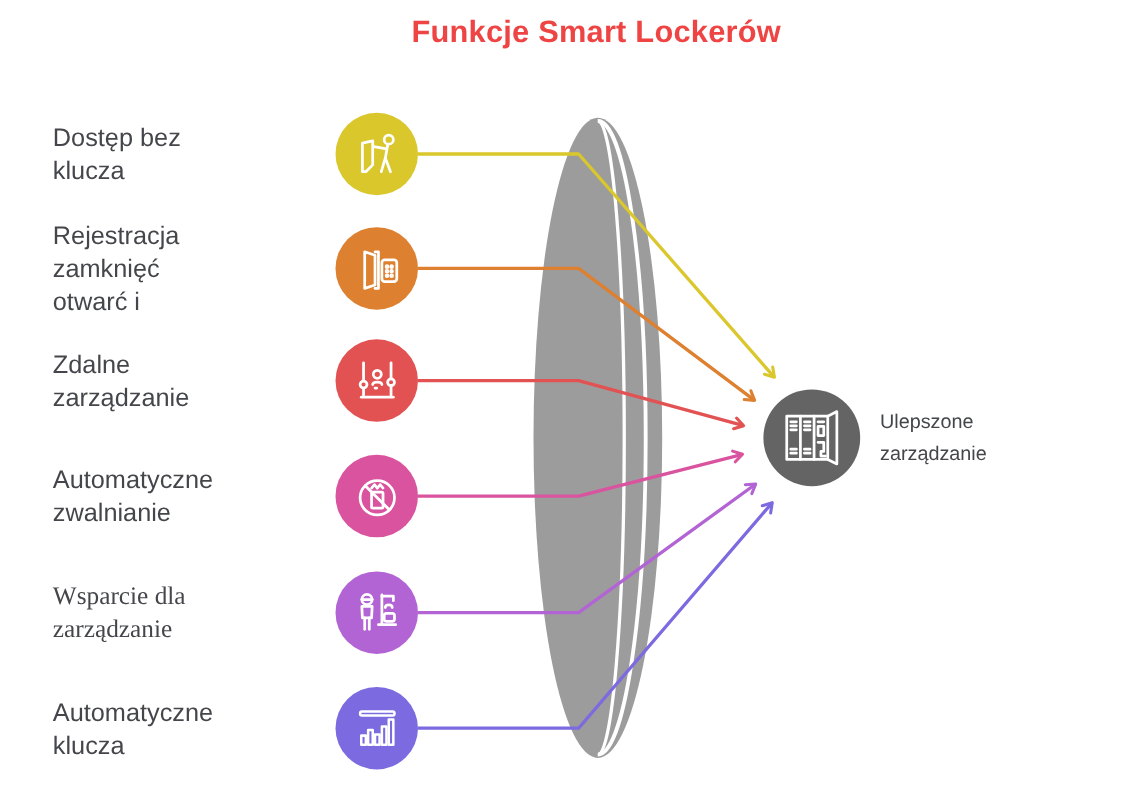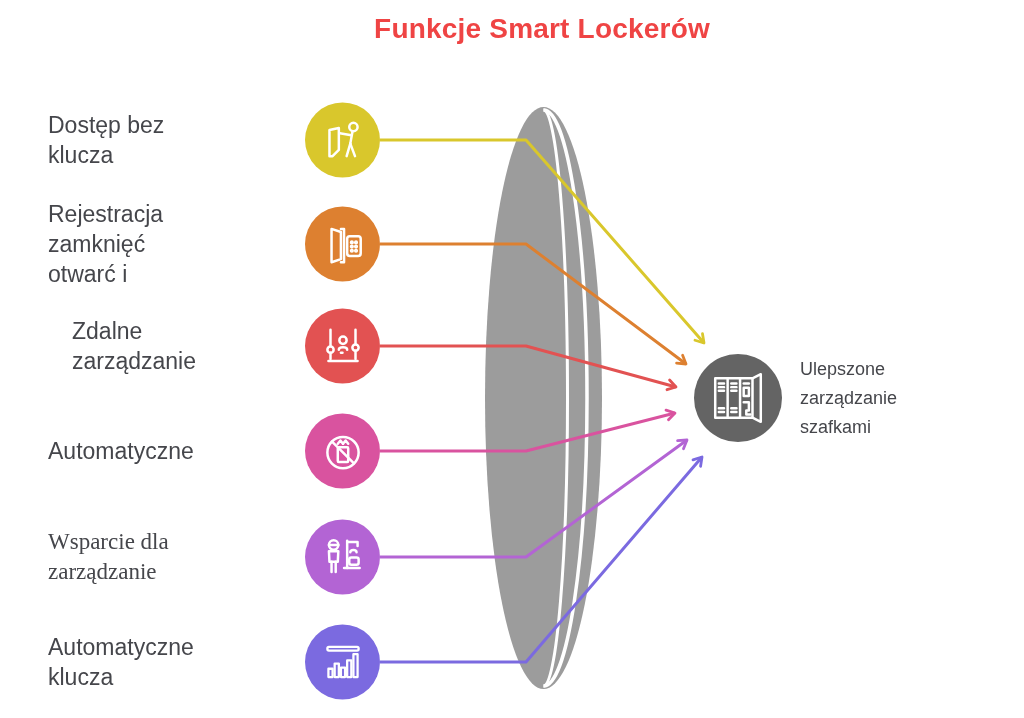--- a/index.html
+++ b/index.html
@@ -103,41 +103,42 @@
       <rect x="28" y="16" width="13" height="19" rx="2.5"></rect>
       <circle cx="32.5" cy="22" r="0.8" fill="#ffffff"></circle>
       <circle cx="36.5" cy="22" r="0.8" fill="#ffffff"></circle>
       <circle cx="32.5" cy="26" r="0.8" fill="#ffffff"></circle>
       <circle cx="36.5" cy="26" r="0.8" fill="#ffffff"></circle>
       <circle cx="32.5" cy="30" r="0.8" fill="#ffffff"></circle>
       <circle cx="36.5" cy="30" r="0.8" fill="#ffffff"></circle>
     </svg>
   </div>
 
-  <div class="item-label" style="right:712px; top:346px;">
+  <div class="item-label" style="right:736px; top:346px;">
     <div>Zdalne</div>
     <div>zarządzanie</div>
   </div>
   <div class="item-icon" style="top: 346px; background-color: rgb(226, 82, 82);">
     <svg width="50" height="50" viewBox="0 0 48 48" fill="none" stroke="#ffffff" stroke-width="2.4" stroke-linecap="round" stroke-linejoin="round">
       <path d="M12 8 L12 23"></path>
       <circle cx="12" cy="27" r="3"></circle>
       <path d="M12 30 L12 36"></path>
       <path d="M36 8 L36 21"></path>
       <circle cx="36" cy="25" r="3"></circle>
       <path d="M36 28 L36 36"></path>
       <circle cx="24" cy="18" r="3.5"></circle>
       <path d="M20 27 C20 24 28 24 28 27"></path>
       <path d="M22 30 L26 30" stroke-dasharray="1.5 2.5"></path>
       <path d="M10 38 L38 38"></path>
     </svg>
   </div>
 
   <div class="item-label" style="right:736px; top:451px;">
     <div>Automatyczne</div>
+    <div>zwalnianie</div>
   </div>
   <div class="item-icon" style="top: 451px; background-color: rgb(217, 83, 159);">
     <svg width="50" height="50" viewBox="0 0 48 48" fill="none" stroke="#ffffff" stroke-width="2.4" stroke-linecap="round" stroke-linejoin="round">
       <circle cx="24" cy="25" r="15"></circle>
       <path d="M13.5 14.5 L34.5 35.5"></path>
       <rect x="19" y="20" width="10" height="14" rx="1"></rect>
       <path d="M19 16.5 L21.5 13.5 L24 16.5"></path>
       <path d="M24 16.5 L26.5 13.5 L29 16.5"></path>
     </svg>
   </div>
@@ -187,16 +188,15 @@
       <path d="M21.5 38 L26.5 38 M21.5 41.5 L26.5 41.5"></path>
       <path d="M42 9 L50 5 L50 51 L42 47"></path>
       <path d="M33.5 14 L38.5 14"></path>
       <rect x="33.5" y="18" width="5" height="8"></rect>
       <path d="M33.5 32 L38.5 32 L38.5 40 L36 40 L36 44 L40 44"></path>
     </svg>
   </div>
   <div class="result-label">
     <div>Ulepszone</div>
     <div>zarządzanie</div>
-    <div>szafkami</div>
   </div>
 
 </div>
 
 </body></html>

